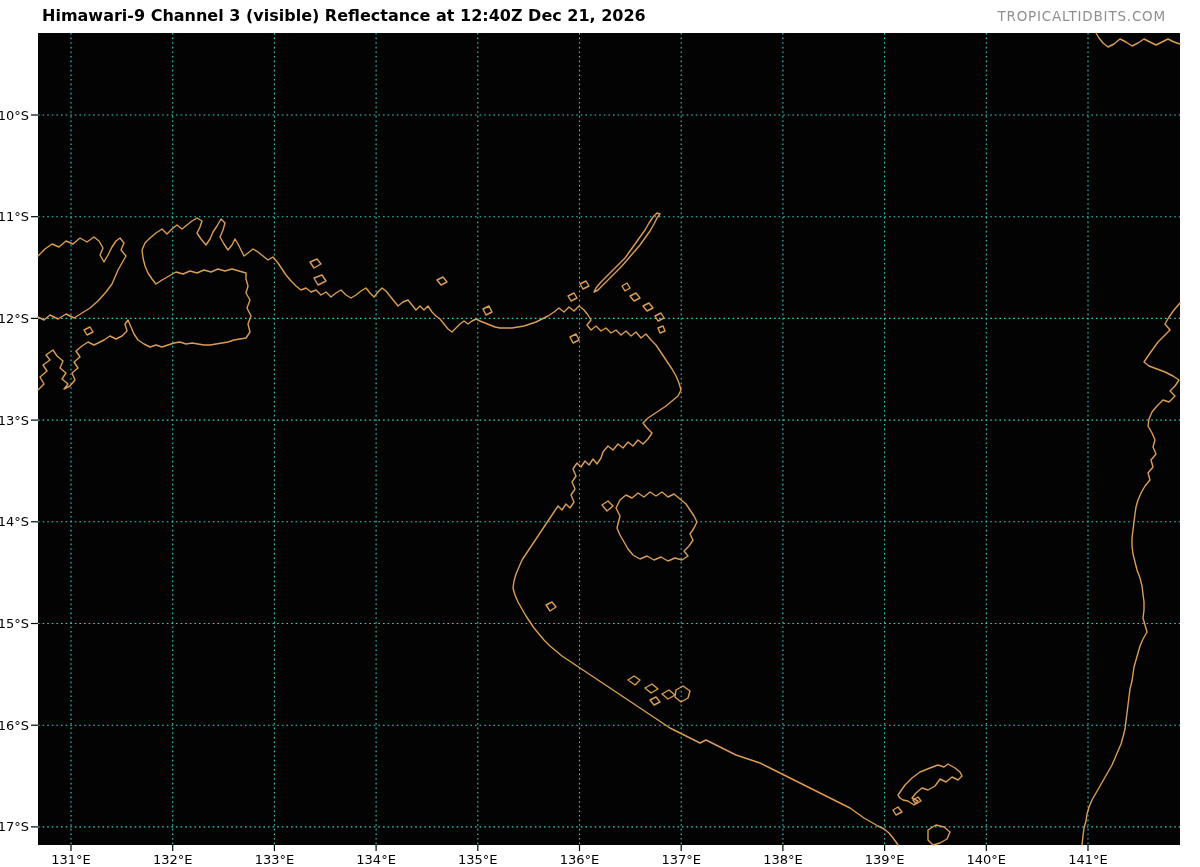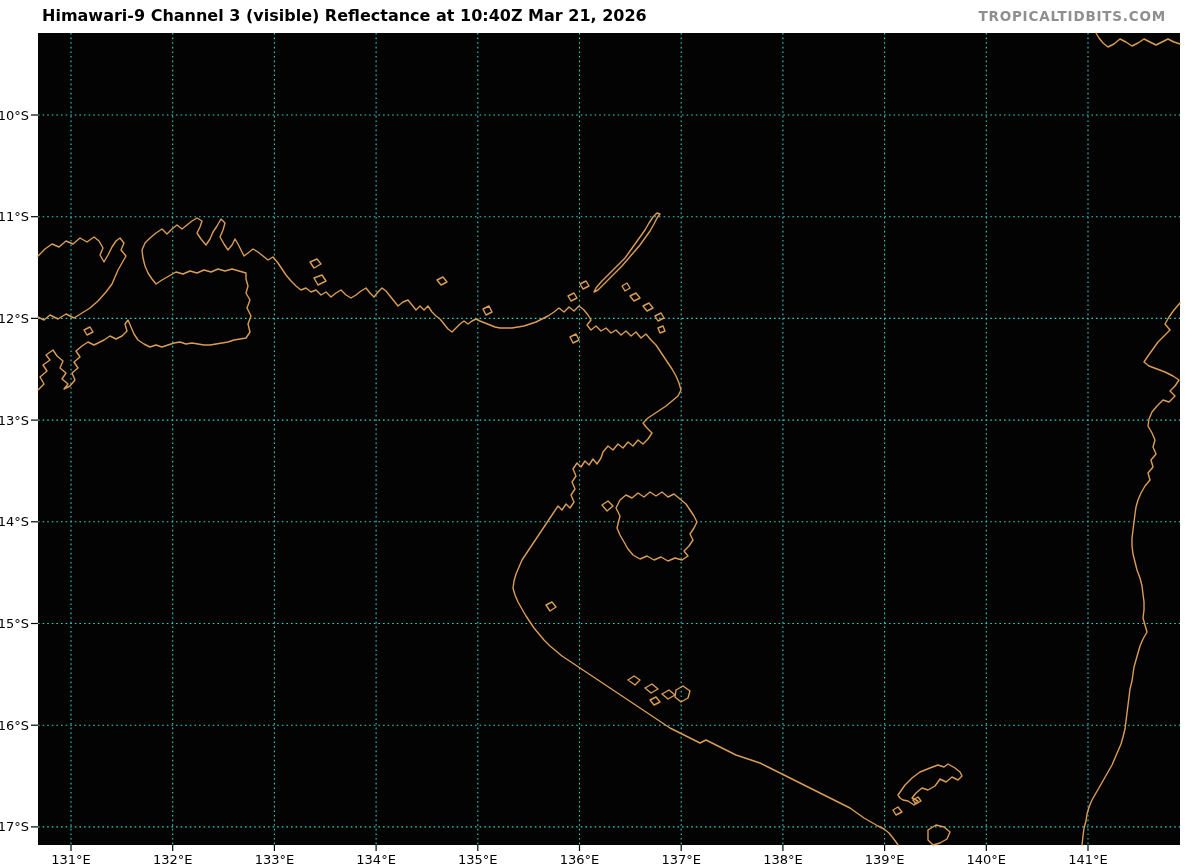--- a/index.html
+++ b/index.html
@@ -7,28 +7,28 @@
     width:1200px;height:867px;position:relative;overflow:hidden;
     background:#ffffff;
     font-family:"DejaVu Sans","Liberation Sans",sans-serif;
   }
   .title{
     position:absolute;left:42px;top:6px;
     font-size:16px;font-weight:bold;color:#000000;white-space:nowrap;
   }
   .watermark{
     position:absolute;right:34px;top:8px;
-    font-size:13.5px;font-weight:bold;color:#8f8f8f;letter-spacing:.8px;white-space:nowrap;
+    font-size:13.5px;font-weight:normal;color:#8f8f8f;letter-spacing:.8px;white-space:nowrap;
   }
   svg{position:absolute;left:0;top:0;}
 </style>
 </head>
 <body>
 
-<div class="title">Himawari-9 Channel 3 (visible) Reflectance at 10:40Z Mar 21, 2026</div>
+<div class="title">Himawari-9 Channel 3 (visible) Reflectance at 12:40Z Dec 21, 2026</div>
 <div class="watermark">TROPICALTIDBITS.COM</div>
 
 <svg id="map-svg" width="1200" height="867" viewBox="0 0 1200 867">
   <g id="bg-layer">
       <rect x="38" y="33" width="1142" height="812" fill="#030303"></rect>
     </g>
   <g id="grid-layer">
       <line x1="71" y1="33" x2="71" y2="845" stroke="#31d1c6" stroke-width="1.1" stroke-dasharray="1.6 3"></line>
       <line x1="172.7" y1="33" x2="172.7" y2="845" stroke="#31d1c6" stroke-width="1.1" stroke-dasharray="1.6 3"></line>
       <line x1="274.4" y1="33" x2="274.4" y2="845" stroke="#31d1c6" stroke-width="1.1" stroke-dasharray="1.6 3"></line>

